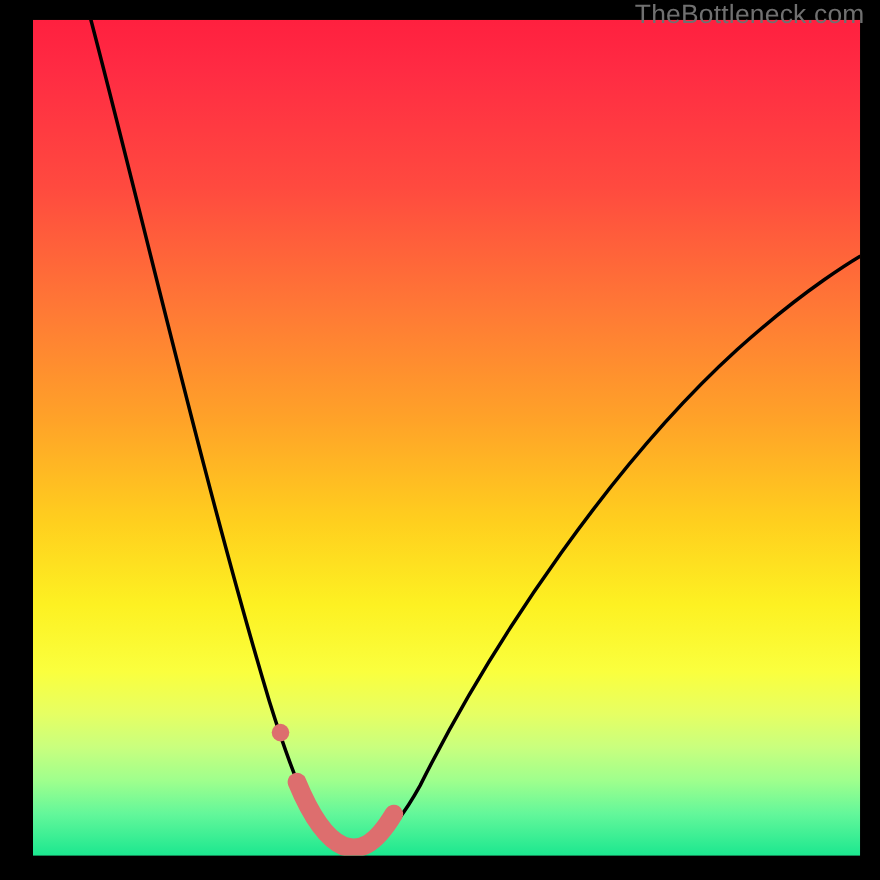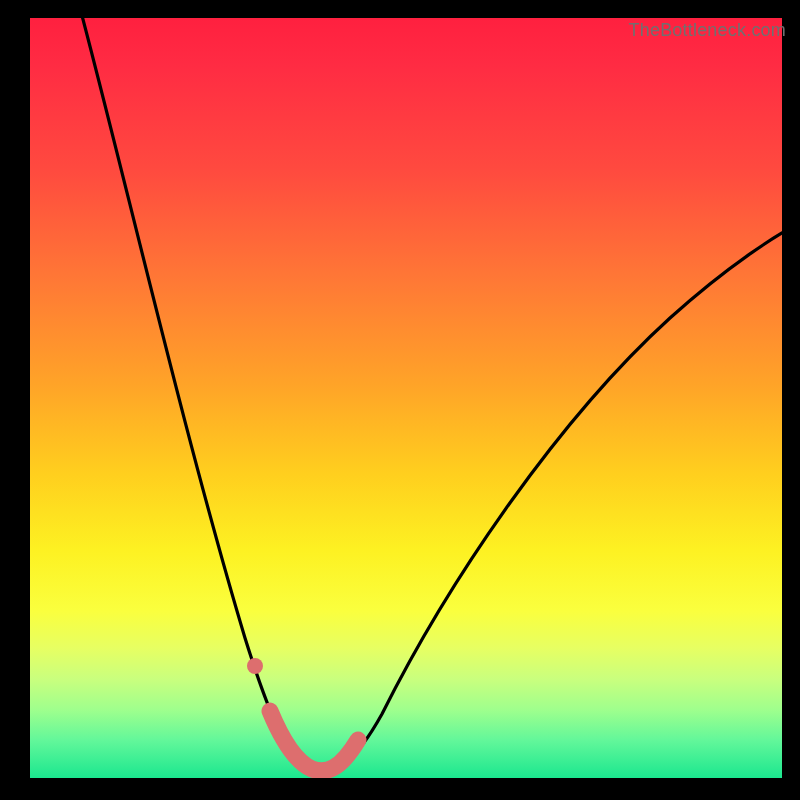--- a/index.html
+++ b/index.html
@@ -34,24 +34,24 @@
       #faff3e 78%,
       #e6ff63 83%,
       #c9ff7e 87%,
       #9fff8d 91%,
       #63f79a 95%,
       #1be78f 100%
     );
   }
   .watermark {
     position: absolute;
-    top: 20px;
+    top: 0;
     right: 14px;
     color: #707070;
-    font-size: 18px;
+    font-size: 24px;
     font-weight: 500;
     letter-spacing: 0.2px;
   }
   svg.curve {
     position: absolute;
     inset: 0;
   }
 </style>
 </head>
 <body>

